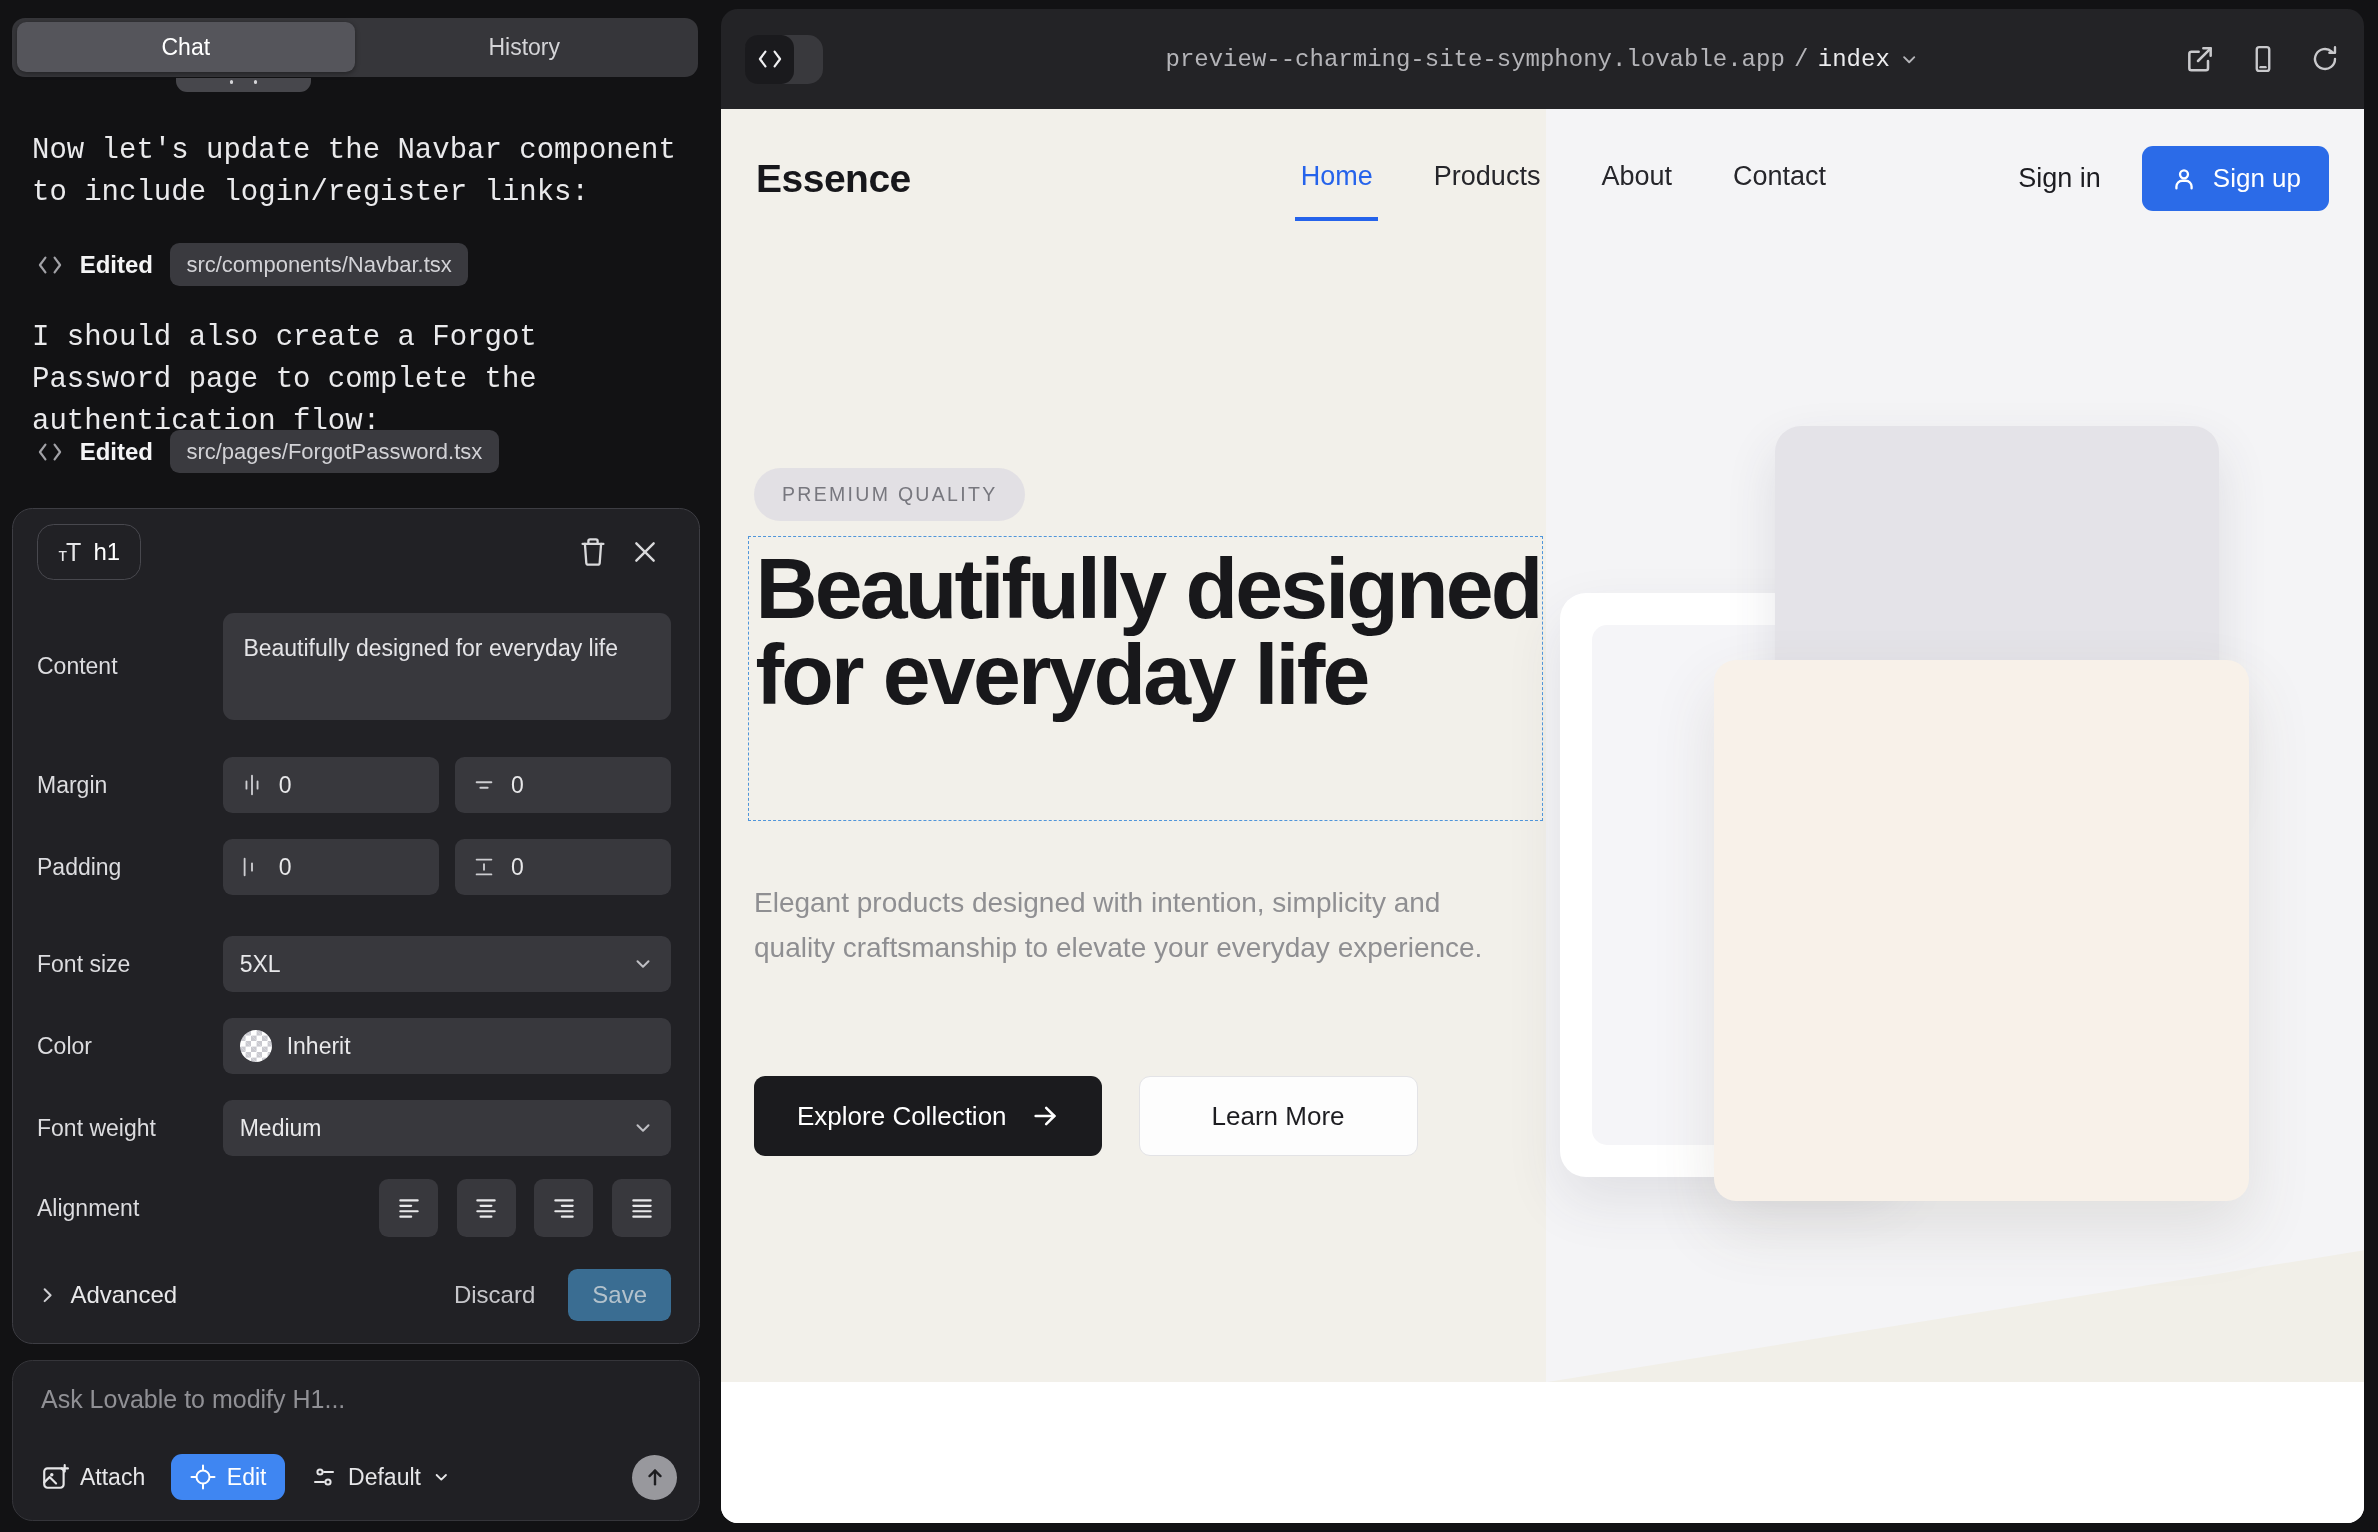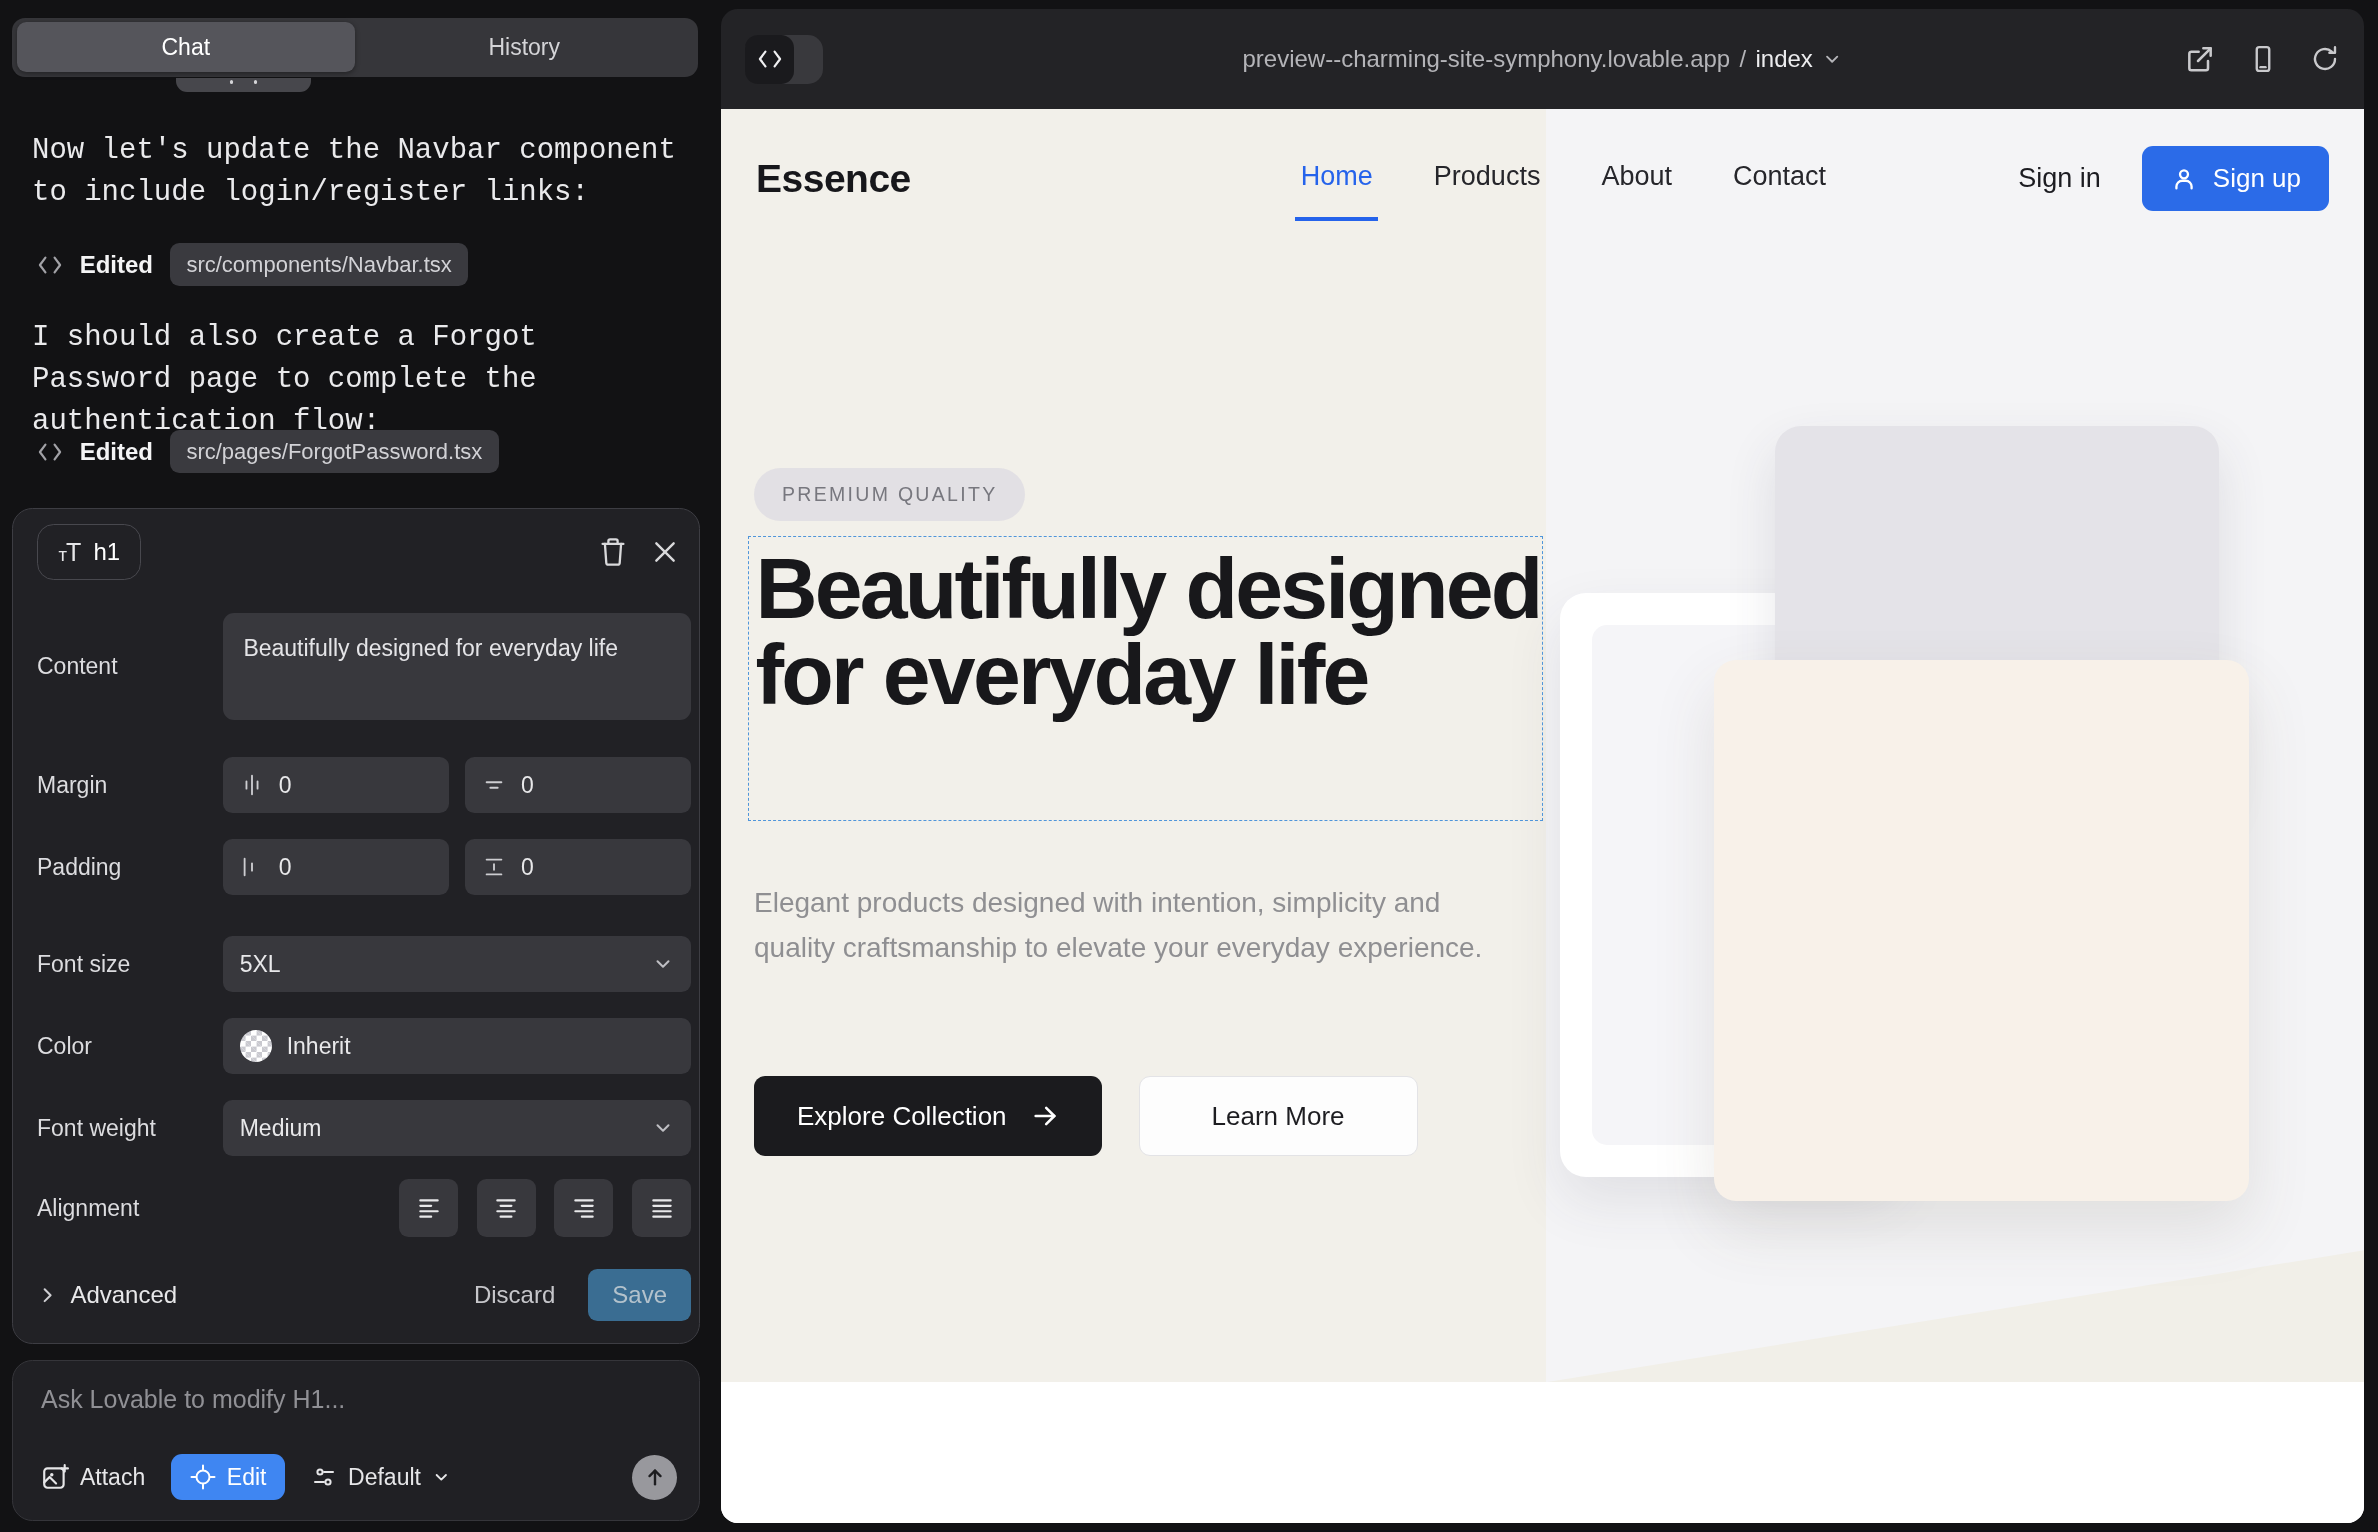--- a/index.html
+++ b/index.html
@@ -41,21 +41,21 @@
   .edited-label { font-size:24px; font-weight:700; color:#f4f4f5; }
   .file-chip {
     background:#3a3a3f; border-radius:9.3px; height:43px; display:flex; align-items:center;
     padding:0 16.7px; font-size:22px; color:#d2d2d6; white-space:nowrap;
   }
 
   
   .editor {
     position:absolute; left:12px; top:508px; width:688px; height:836px;
     background:#212125; border:1.9px solid #3d3d43; border-radius:20.4px;
-    padding:15px 8px 0 24px; display:flex; flex-direction:column;
+    padding:15px 28px 0 24px; display:flex; flex-direction:column;
   }
   .editor-header { height:56px; display:flex; align-items:center; }
   .tag-badge {
     border:1.9px solid #48484e; border-radius:16.7px; height:56px; padding:0 20.4px;
     display:flex; align-items:center; gap:13px; color:#fff;
   }
   .tt-icon { font-size:18.6px; color:#e6e6e8; letter-spacing:-0.9px; }
   .tt-icon .big { font-size:25px; }
   .tag-name { font-size:24px; color:#fff; }
   .editor-header .spacer { flex:1; }
@@ -114,21 +114,21 @@
     margin-left:auto; width:45px; height:45px; border-radius:50%; background:#98989d;
     display:flex; align-items:center; justify-content:center; color:#1d1d20; cursor:pointer;
   }
 
   
   .browser {
     position:absolute; left:721px; top:9.3px; width:1643px; height:1514px;
     background:#232326; border-radius:16.7px; overflow:hidden;
     display:flex; flex-direction:column;
   }
-  .chrome { height:100px; flex:none; position:relative; display:flex; align-items:center; padding:0 24px; }
+  .chrome { height:100px; flex:none; position:relative; display:flex; align-items:center; padding:0 24px;font-family:Liberation Mono, monospace; }
   .view-toggle { width:78px; height:49px; background:#39393d; border-radius:15px; display:flex; cursor:pointer; }
   .view-toggle .seg-code {
     width:49px; height:49px; background:#1a1a1d; border-radius:13px;
     display:flex; align-items:center; justify-content:center; color:#f0f0f2;
   }
   .url-bar {
     position:absolute; left:50%; top:50%; transform:translate(-50%,-50%);
     display:flex; align-items:center; gap:9.3px; font-size:24px; color:#b4b4b8; white-space:nowrap; cursor:pointer;
   }
   .url-bar .page { color:#ececee; }

